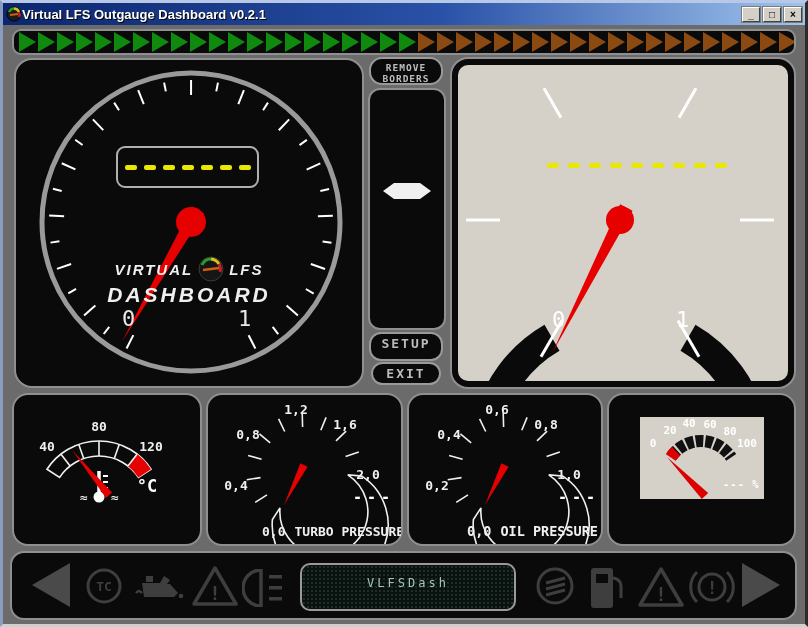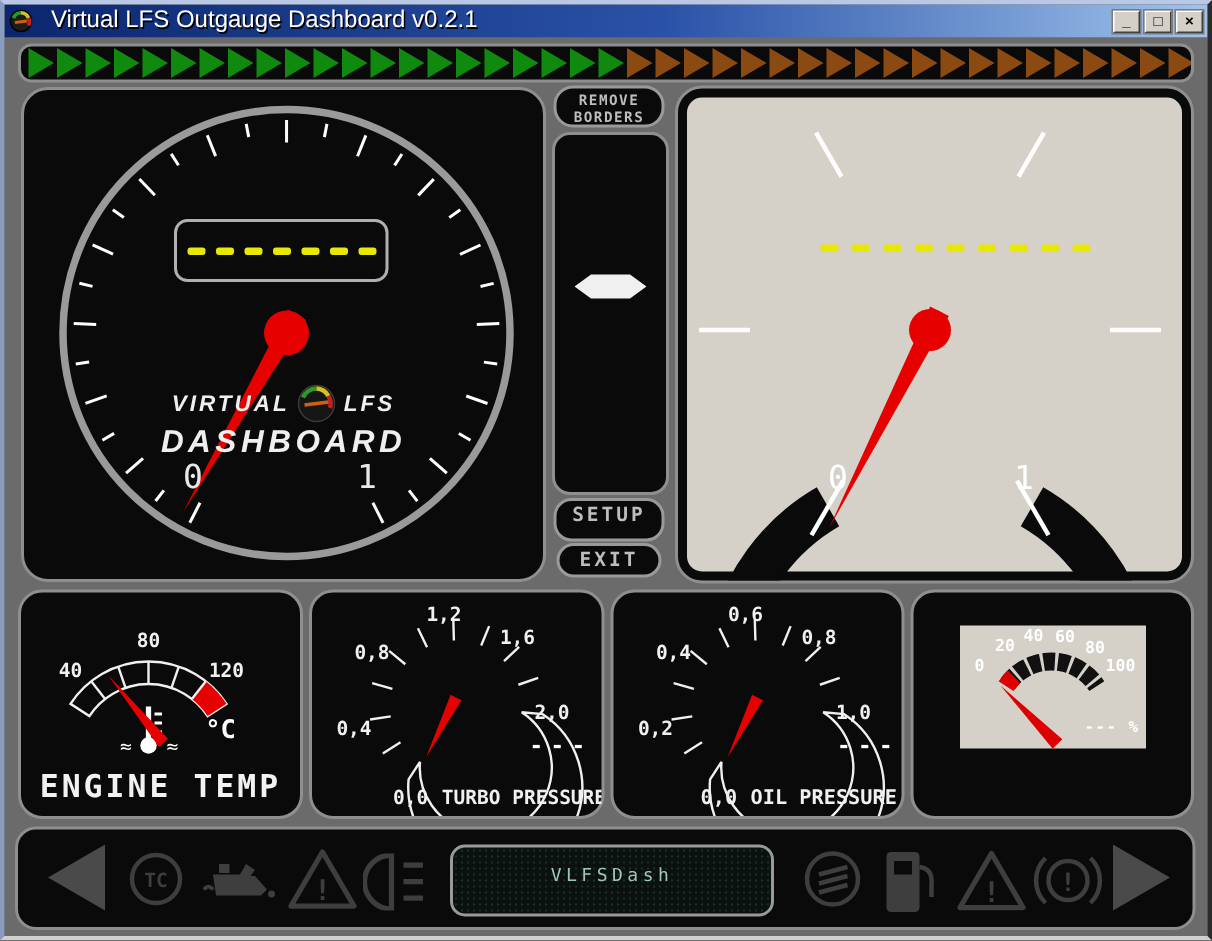--- a/index.html
+++ b/index.html
@@ -3,21 +3,21 @@
 <meta charset="utf-8">
 <style>
   html,body{margin:0;padding:0;background:#404040;}
   *{box-sizing:border-box;}
   .window{position:relative;width:808px;height:627px;background:#6b6b6b;
     border:3px solid;border-color:#b9c8e6 #2b2b2b #cfcfcf #8a9cc0;overflow:hidden;
     font-family:"Liberation Sans",sans-serif;}
   .titlebar{position:absolute;left:0;top:0;width:802px;height:22px;
     background:linear-gradient(to right,#0b266e,#2a52a8 55%,#a0c4ec);
     display:flex;align-items:center;padding:0 3px;}
-  .title-text{color:#fff;font-weight:normal;font-size:16px;margin-left:12px;flex:1;
+  .title-text{color:#fff;font-weight:bold;font-size:13px;margin-left:0;flex:1;
     text-shadow:1px 1px 0 #000;}
   .win-btn{width:18px;height:15px;background:#d4d0c8;border:1px solid;
     border-color:#ffffff #404040 #404040 #ffffff;outline:1px solid #7a7a7a;
     font:bold 10px "Liberation Sans",sans-serif;display:flex;align-items:center;
     justify-content:center;color:#000;margin-left:3px;}
   .client{position:absolute;left:0;top:22px;width:802px;height:599px;background:#6b6b6b;}
   .panel{position:absolute;background:#0a0a0a;border:2px solid #8f8f8f;}
   .shiftbar{left:9px;top:4px;width:784px;height:26px;border-radius:9px;
     display:flex;align-items:center;padding-left:5px;overflow:hidden;}
   .shift-arrow{width:0;height:0;border-top:10px solid transparent;
@@ -240,21 +240,20 @@
           <circle cx="85" cy="102" r="5.5" stroke="none"></circle>
           <line x1="89" y1="81" x2="94" y2="81" stroke-width="2"></line>
           <line x1="89" y1="87" x2="94" y2="87" stroke-width="2"></line>
           <line x1="89" y1="93" x2="94" y2="93" stroke-width="2"></line>
           <text x="70" y="107" text-anchor="middle" font-size="13" stroke="none">≈</text>
           <text x="101" y="107" text-anchor="middle" font-size="13" stroke="none">≈</text>
         </g>
         <text x="133" y="97" text-anchor="middle" font-size="17" font-weight="bold" fill="#fff">°C</text>
         <polygon points="58,55 98,97.5 92,103" fill="#e60000"></polygon>
       </svg>
-      <div class="gauge-title" style="top:117px;font-size:21px;letter-spacing:2px;">ENGINE TEMP</div>
     </div>
 
     <div class="panel" style="left:203px;top:368px;width:197px;height:153px;border-radius:16px;">
       <svg width="193" height="149">
         <path d="M64.4,124.6 A58,58 0 1 0 153.8,81.1 L139.8,79.8 A44,44 0 1 1 72,112.9 Z" fill="none" stroke="#f0f0f0" stroke-width="1.6"></path>
         <g stroke="#f0f0f0" stroke-width="1.6">
           <line x1="47.2" y1="107.4" x2="59" y2="99.8"></line>
             <line x1="38.7" y1="84.7" x2="52.5" y2="82.6"></line>
           <line x1="40.1" y1="60.4" x2="53.6" y2="64.2"></line>
             <line x1="51.4" y1="38.9" x2="62.2" y2="47.8"></line>

